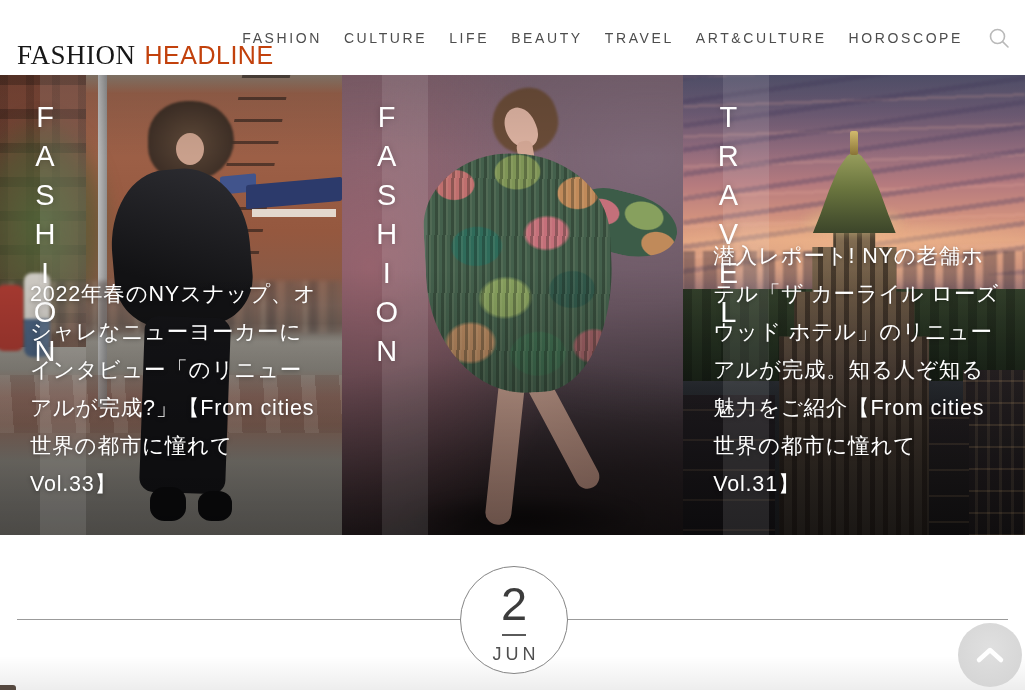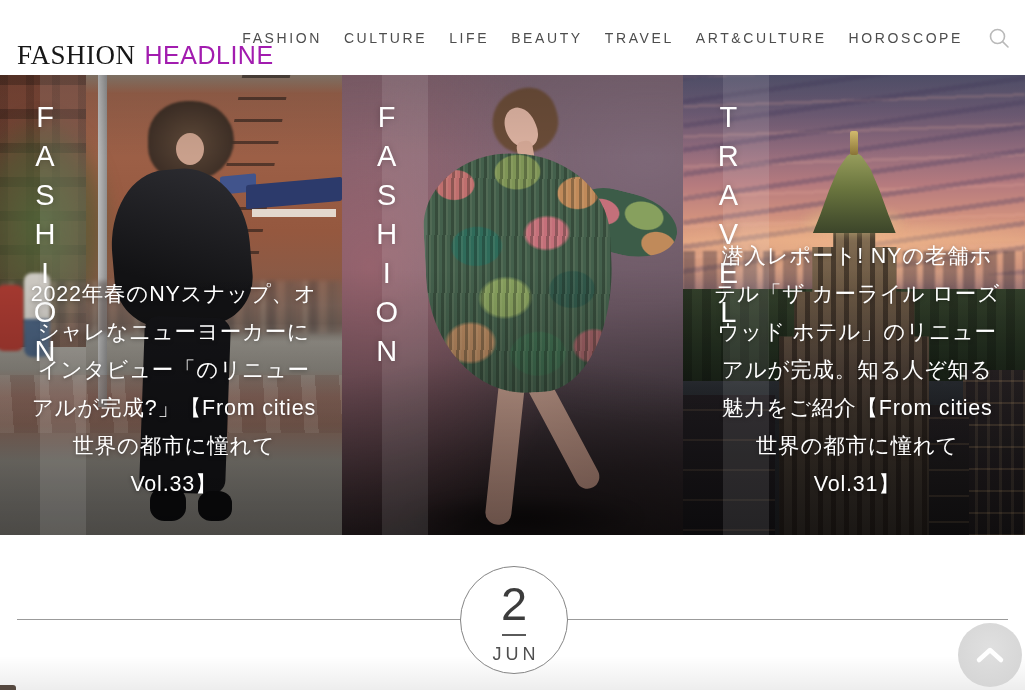--- a/index.html
+++ b/index.html
@@ -1,24 +1,24 @@
 <!DOCTYPE html>
 <html><head>
 <meta charset="utf-8">
 <style>
   * { margin:0; padding:0; box-sizing:border-box; }
   html,body { background:#ffffff; }
   body { font-family:"Liberation Sans", sans-serif; }
-  .page { position:relative; width:1025px; height:690px; background:#fff; overflow:hidden; margin:0 auto;text-align:center; }
+  .page { position:relative; width:1025px; height:690px; background:#fff; overflow:hidden; margin:0 auto; }
 
   
   .header { position:absolute; top:0; left:0; width:1025px; height:75px; background:#fff; z-index:5; }
   .logo { position:absolute; left:17px; top:50%; transform:translateY(-50%); display:flex; align-items:baseline; cursor:pointer; white-space:nowrap; }
   .logo-serif { font-family:"Liberation Serif", serif; font-size:27px; letter-spacing:0.5px; color:#171717; }
-  .logo-sans  { font-family:"Liberation Sans", sans-serif; font-size:25px; letter-spacing:0.5px; color:#a21caf; margin-left:9px;margin-top:36px; }
+  .logo-sans  { font-family:"Liberation Sans", sans-serif; font-size:25px; letter-spacing:0.5px; color:#c2410c; margin-left:9px;margin-top:36px; }
   .nav { position:absolute; right:14px; top:0; height:75px; display:flex; align-items:center; gap:22px; }
   .nav-item { font-size:14px; letter-spacing:2.6px; color:#4d4d4d; cursor:pointer; white-space:nowrap; }
   .search-btn { width:24px; height:24px; display:flex; align-items:center; justify-content:center; cursor:pointer; margin-left:2px; }
 
   
   .hero { position:absolute; top:75px; left:0; width:1025px; height:460px; display:flex; }
   .card { position:relative; width:341.67px; height:460px; overflow:hidden; cursor:pointer; flex:0 0 auto; }
   .layer { position:absolute; }
   .cat-strip { position:absolute; left:40px; top:0; bottom:0; width:46px; background:rgba(255,255,255,0.10); z-index:3; }
   .cat { position:absolute; left:28px; top:26px; z-index:4; writing-mode:vertical-rl; text-orientation:upright;

